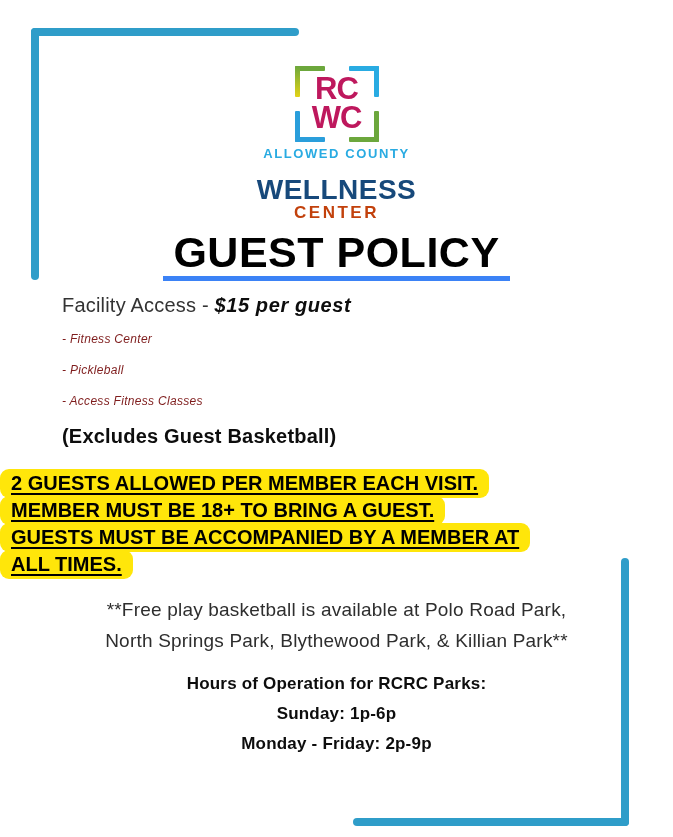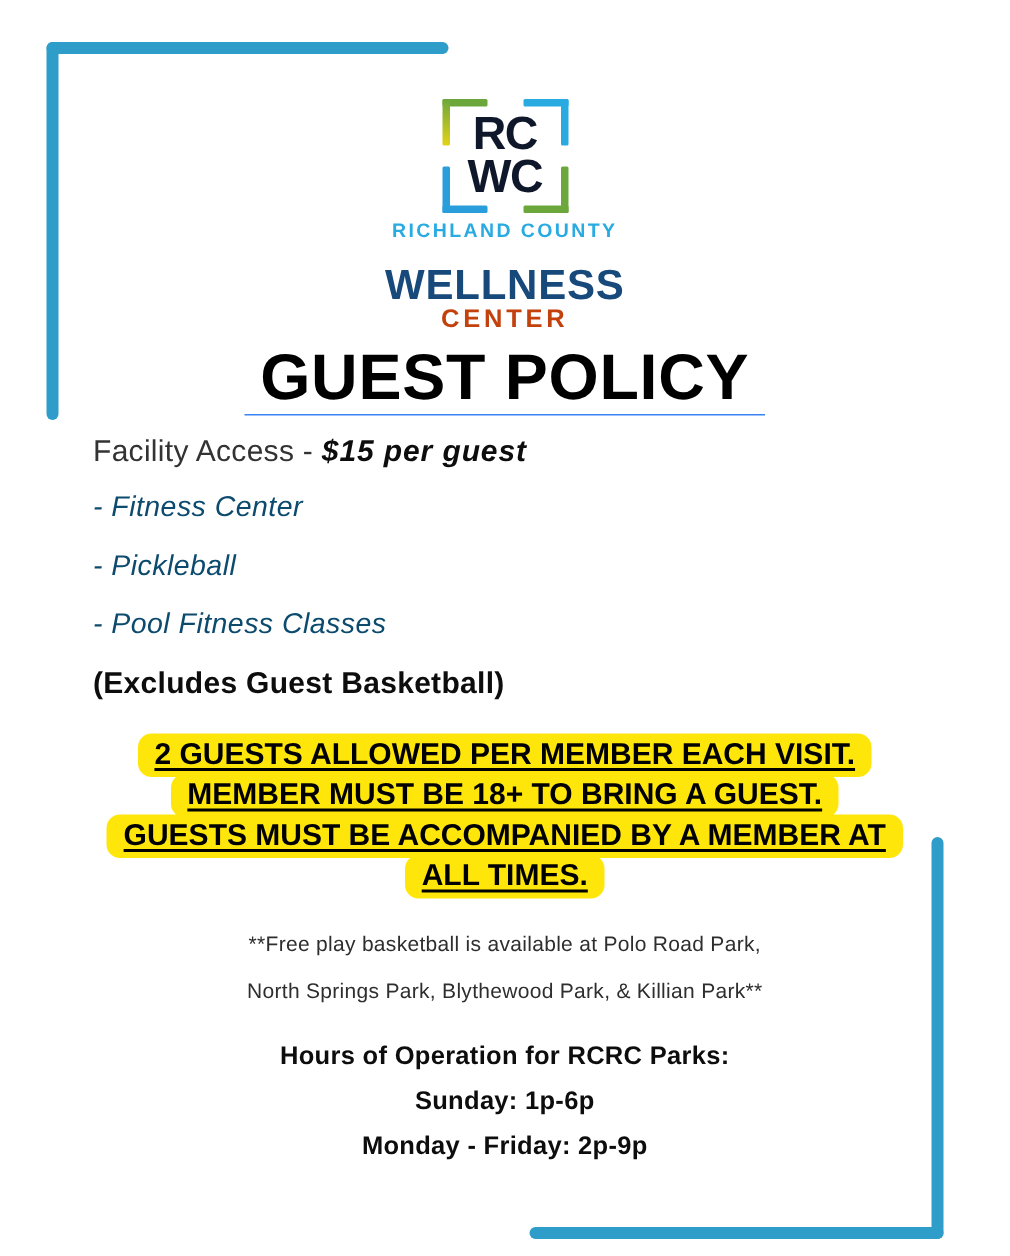--- a/index.html
+++ b/index.html
@@ -27,64 +27,64 @@
   .f-tl-left { left:0;  top:0;  width:5px;  height:31px; background:linear-gradient(#6ca73c,#e3d316); }
   .f-tr-top  { right:0; top:0;  width:30px; height:5px; background:#29abe2; }
   .f-tr-right{ right:0; top:0;  width:5px;  height:31px; background:#29abe2; }
   .f-bl-left { left:0;  bottom:0; width:5px; height:31px; background:#2a9edb; }
   .f-bl-bot  { left:0;  bottom:0; width:30px; height:5px; background:#2a9edb; }
   .f-br-right{ right:0; bottom:0; width:5px; height:31px; background:#6ca73c; }
   .f-br-bot  { right:0; bottom:0; width:30px; height:5px; background:#6ca73c; }
   .monogram {
     position:absolute; inset:0;
     display:flex; flex-direction:column; align-items:center; justify-content:center;
-    font-weight:bold; color:#0f172a; font-size:31px; line-height:0.92; letter-spacing:-1px;
+    font-weight:bold; color:#be185d; font-size:31px; line-height:0.92; letter-spacing:-1px;
   }
   .wordmark { margin-top:5px; line-height:1; }
   .wm1 { color:#29abe2; font-size:13px; font-weight:bold; letter-spacing:1.6px; }
   .wm2 { color:#17497b; font-size:28px; font-weight:bold; letter-spacing:0.5px; margin-top:16px; }
   .wm3 { color:#c2410c; font-size:17px; font-weight:bold; letter-spacing:2.5px; margin-top:0; }
 
   
   .title-row { text-align:center; margin-top:9px; }
   .title {
     display:inline-block;
     font-size:43px; font-weight:800; color:#000; letter-spacing:0.5px;
-    border-bottom:1px solid #3b82f6; padding:0 10px 1px;
+    border-bottom:5px solid #3b82f6; padding:0 10px 1px;
     line-height:1.05;
   }
 
   
   .left-block { margin:13px 0 12px 62px; }
   .facility { font-size:20px; color:#333; margin:0 0 15px; letter-spacing:0.2px; }
   .price { font-weight:bold; font-style:italic; color:#0d0d0d; letter-spacing:0.6px; }
   .amenities { list-style:none; padding:0; margin:0; }
   .amenities li {
-    font-style:italic; font-size:19px; color:#0c4a6e;
+    font-style:italic; font-size:12px; color:#7f1d1d;
     margin-bottom:17px; letter-spacing:0.3px;
   }
   .excludes { font-size:20px; font-weight:bold; color:#0d0d0d; margin:2px 0 0; letter-spacing:0.2px; }
 
   
-  .policy { text-align:center; margin-top:21px; line-height:1; }
+  .policy { margin-top:21px; line-height:1; }
   .policy-line { display:block; margin:0; }
   .hl {
     display:inline-block;
     background:#ffe60a;
     border-radius:9px;
     padding:4px 11px 5px;
     margin-bottom:-2px;
     font-weight:bold; font-size:20px; color:#000;
     text-decoration:underline;
     text-decoration-thickness:2px;
     text-underline-offset:3px;
   }
 
   
-  .note { text-align:center; font-size:14px; color:#2e2e2e; line-height:31px; margin-top:17px; letter-spacing:0.2px; }
+  .note { text-align:center; font-size:19px; color:#2e2e2e; line-height:31px; margin-top:17px; letter-spacing:0.2px; }
 
   
   .hours { text-align:center; font-weight:bold; font-size:17px; color:#0d0d0d; line-height:30px; margin-top:13px; letter-spacing:0.2px; }
 </style>
 </head>
 <body>
 
 <div class="bar tl-h"></div>
 <div class="bar tl-v"></div>
 <div class="bar br-v"></div>
@@ -99,36 +99,36 @@
     <span class="fbar f-bl-left"></span>
     <span class="fbar f-bl-bot"></span>
     <span class="fbar f-br-right"></span>
     <span class="fbar f-br-bot"></span>
     <div class="monogram">
       <span>RC</span>
       <span>WC</span>
     </div>
   </div>
   <div class="wordmark">
-    <div class="wm1">RICHLAND COUNTY</div>
+    <div class="wm1">ALLOWED COUNTY</div>
     <div class="wm2">WELLNESS</div>
     <div class="wm3">CENTER</div>
   </div>
 </div>
 
 <div class="title-row">
   <h1 class="title" style="margin:0;">GUEST POLICY</h1>
 </div>
 
 <div class="left-block">
   <p class="facility"><span>Facility Access - </span><span class="price">$15 per guest</span></p>
   <ul class="amenities">
     <li>- Fitness Center</li>
     <li>- Pickleball</li>
-    <li>- Pool Fitness Classes</li>
+    <li>- Access Fitness Classes</li>
   </ul>
   <p class="excludes">(Excludes Guest Basketball)</p>
 </div>
 
 <div class="policy">
   <span class="policy-line"><span class="hl">2 GUESTS ALLOWED PER MEMBER EACH VISIT.</span></span>
   <span class="policy-line"><span class="hl">MEMBER MUST BE 18+ TO BRING A GUEST.</span></span>
   <span class="policy-line"><span class="hl">GUESTS MUST BE ACCOMPANIED BY A MEMBER AT</span></span>
   <span class="policy-line"><span class="hl">ALL TIMES.</span></span>
 </div>

